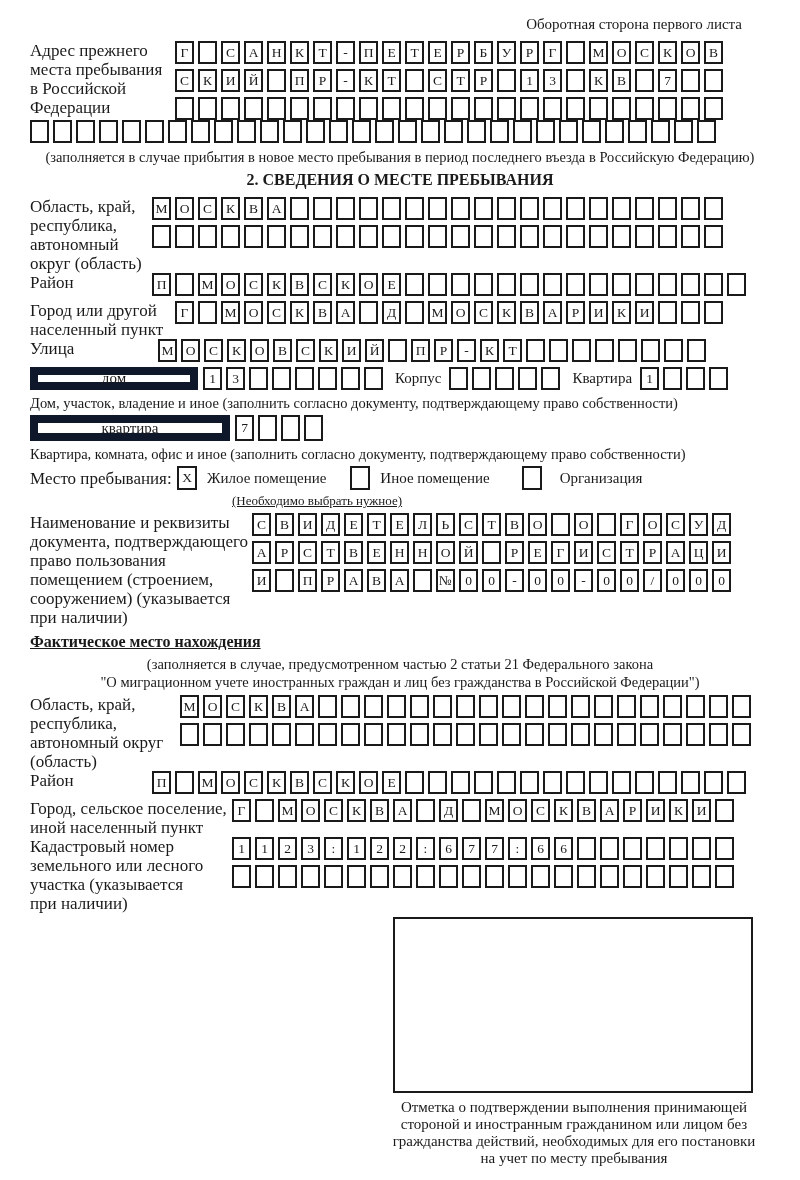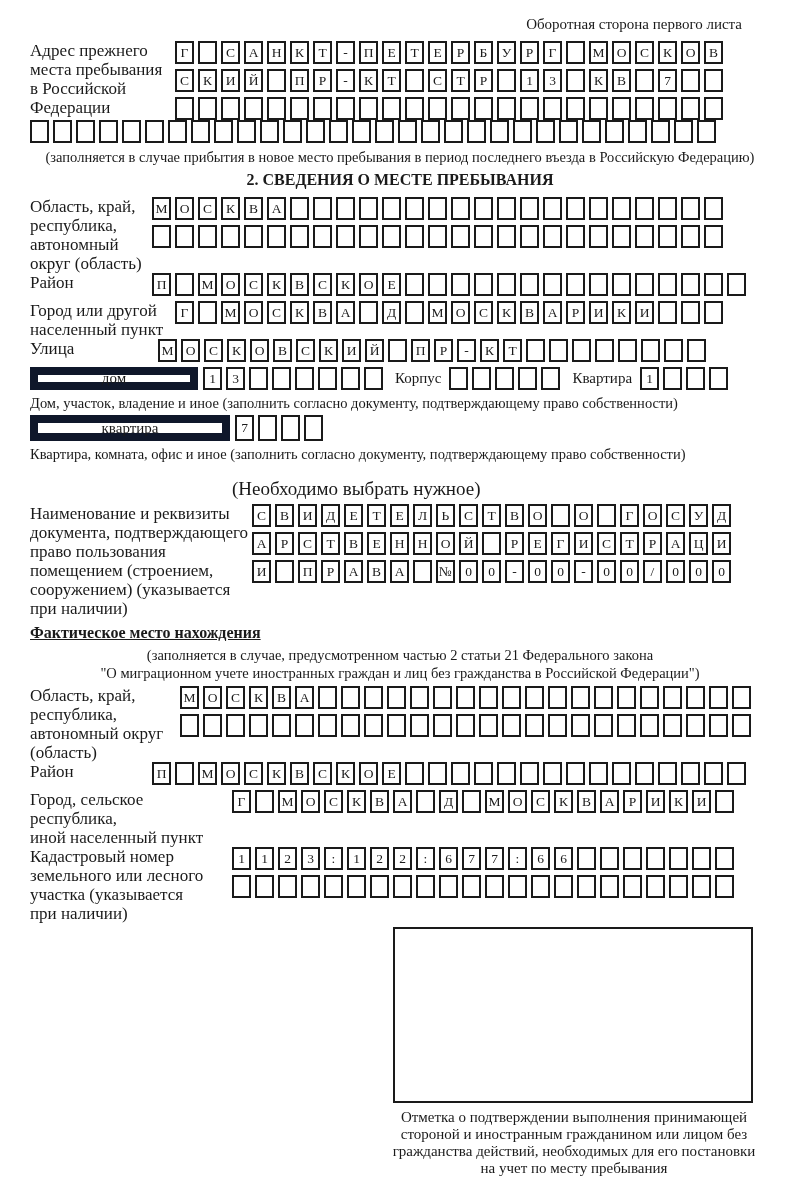--- a/index.html
+++ b/index.html
@@ -35,21 +35,21 @@
     font-size:15px; flex:none; margin-right:5px;
   }
   .housebox { width:168px; }
   .aptbox { width:200px; height:26px; }
   .inline-cap { font-size:15px; line-height:23px; margin:0 8px; flex:none; }
 
   .checkline { display:flex; align-items:center; font-size:15px; margin-top:2px; }
   .checkline .cellrow { margin-bottom:0; height:24px; }
   .checkline .cell { width:20px; height:24px; margin-right:0; }
   .opt-label { margin:0 10px 0 10px; }
-  .hint { font-size:19px; margin:14px 0 4px 202px; }
+  .hint { font-size:13px; margin:3px 0 4px 202px;text-decoration:underline; }
 
   .mb0 { margin-bottom:0; }
   .gap2 { height:2px; } .gap4 { height:4px; }
 
   .fact-title { text-align:left; font-weight:bold; font-size:16px; margin:6px 0 4px;text-decoration:underline; }
   .fact-note { text-align:center; font-size:14.5px; line-height:18px; }
 
   .stamp-box {
     box-sizing:border-box; width:360px; height:176px;
     border:2px solid #1a1a1a; margin:4px 0 6px 363px;
@@ -387,20 +387,35 @@
     <div class="cellrow tallrow mb0">
         <div class="cell">7</div>
         <div class="cell"></div>
         <div class="cell"></div>
         <div class="cell"></div>
       </div>
   </div>
   <div class="gap4"></div>
   <div class="caption">Квартира, комната, офис и иное (заполнить согласно документу, подтверждающему право собственности)</div>
 
+  <div class="checkline">
+    <div class="label" style="width:147px">Место пребывания:</div>
+    <div class="cellrow">
+        <div class="cell">X</div>
+      </div>
+    <div class="opt-label">Жилое помещение</div>
+    <div class="cellrow" style="margin-left:14px">
+        <div class="cell"></div>
+      </div>
+    <div class="opt-label">Иное помещение</div>
+    <div class="cellrow" style="margin-left:22px">
+        <div class="cell"></div>
+      </div>
+    <div class="opt-label" style="margin-left:18px">Организация</div>
+  </div>
   <div class="hint">(Необходимо выбрать нужное)</div>
 
   <div class="frow">
     <div class="label w222">
         <div>Наименование и реквизиты</div>
         <div>документа, подтверждающего</div>
         <div>право пользования</div>
         <div>помещением (строением,</div>
         <div>сооружением) (указывается</div>
         <div>при наличии)</div>
@@ -577,21 +592,21 @@
         <div class="cell"></div>
         <div class="cell"></div>
         <div class="cell"></div>
         <div class="cell"></div>
         <div class="cell"></div>
       </div>
   </div>
 
   <div class="frow">
     <div class="label w202">
-        <div>Город, сельское республика,</div>
+        <div>Город, сельское поселение,</div>
         <div>иной населенный пункт</div>
       </div>
     <div class="cellrow">
         <div class="cell">Г</div>
         <div class="cell"></div>
         <div class="cell">М</div>
         <div class="cell">О</div>
         <div class="cell">С</div>
         <div class="cell">К</div>
         <div class="cell">В</div>

